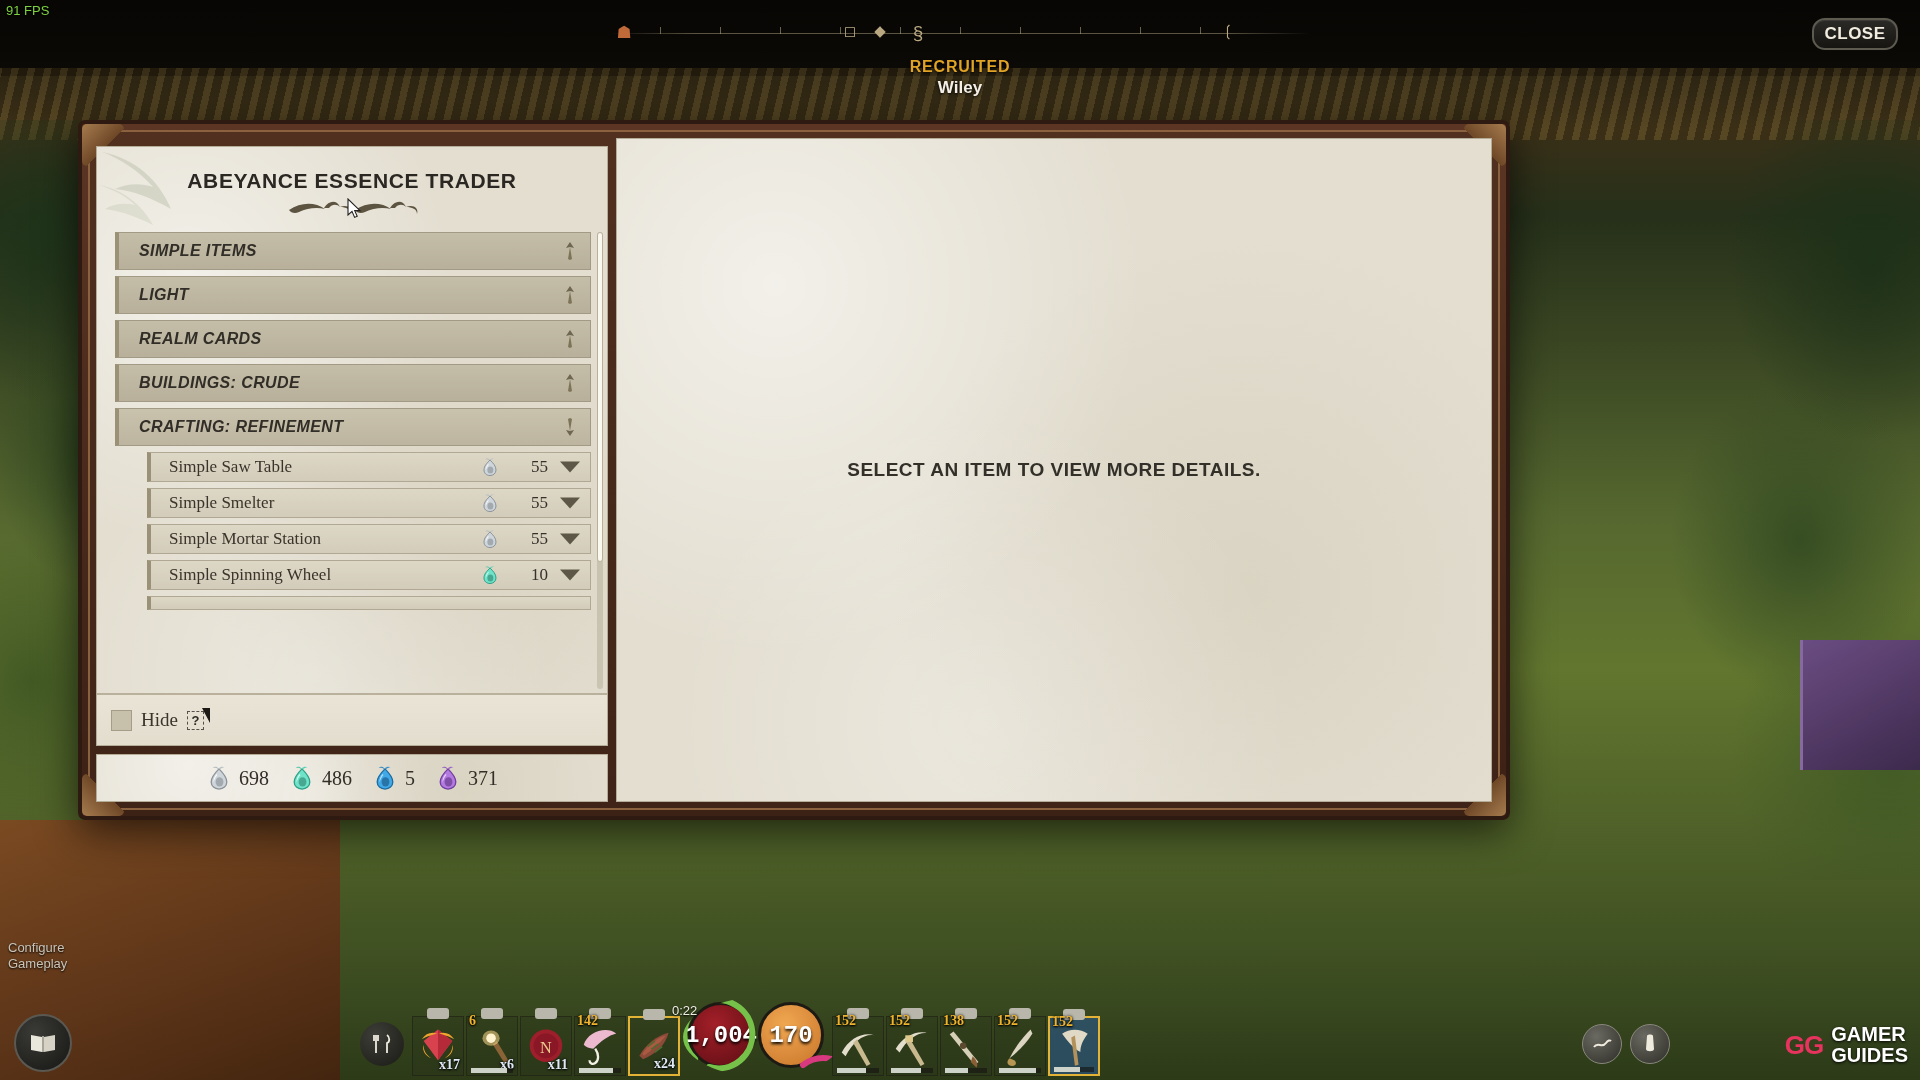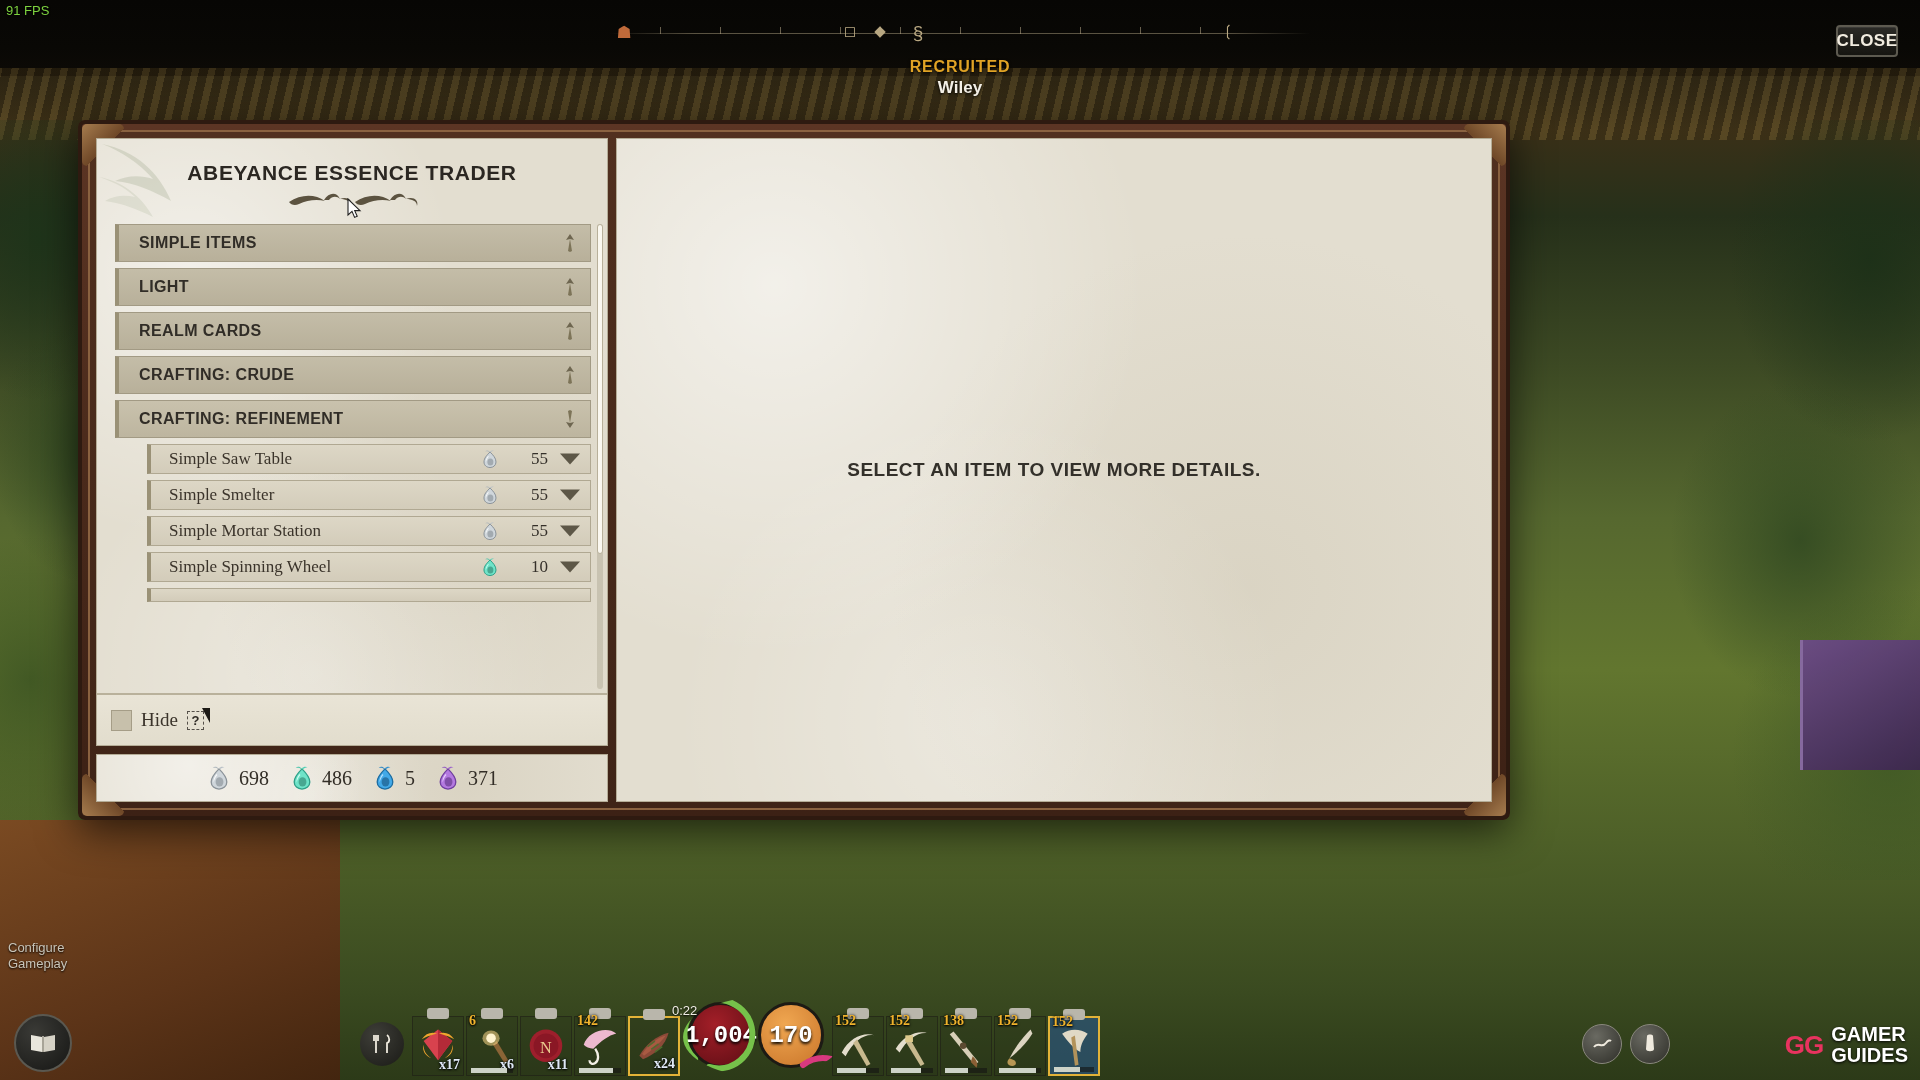--- a/index.html
+++ b/index.html
@@ -86,25 +86,25 @@
     background: rgba(185,170,138,.55);
   }
   .compass-icon {
     position: absolute; top: 0px;
     color: #b9a882; font-size: 15px;
     transform: translateX(-50%);
   }
   .compass-icon.home { color: #c06a3a; font-size: 17px; }
 
   .close-btn {
-    position: absolute; top: 25px; right: 22px;
-    width: 62px; height: 32px;
+    position: absolute; top: 18px; right: 22px;
+    width: 86px; height: 32px;
     background: linear-gradient(180deg, #2b2a26, #161511);
     border: 2px solid #5d5a50;
-    border-radius: 4px;
+    border-radius: 13px;
     color: #f2ece0;
     font-size: 17px; font-weight: bold; letter-spacing: .5px;
     display: flex; align-items: center; justify-content: center;
     font-family: "Liberation Sans", sans-serif;
     cursor: pointer;
     box-shadow: 0 0 0 1px #0b0a08, inset 0 1px 0 rgba(255,255,255,.08);
     z-index: 45;
   }
 
   .recruit-toast {
@@ -172,21 +172,21 @@
   .left-panel {
     position: relative;
     width: 512px;
     display: flex; flex-direction: column;
   }
   .left-card {
     position: relative;
     flex: 1;
     border: 1px solid #b4ac96;
     overflow: hidden;
-    display: flex; flex-direction: column;
+    display: flex; flex-direction: column; margin-top: 8px;
   }
   .leaf-deco {
     position: absolute; top: 0; left: 0; width: 130px; height: 110px;
     pointer-events: none; opacity: .35;
   }
 
   .trader-title {
     text-align: center;
     font-size: 21px; font-weight: bold;
     color: #2b2722;
@@ -210,21 +210,21 @@
   .cat-row {
     position: relative;
     height: 38px;
     background: linear-gradient(180deg, #c4bda8, #b8b09a);
     border: 1px solid #a29a84;
     border-left: 4px solid #8e8group;
     display: flex; align-items: center;
     padding: 0 10px 0 20px;
     cursor: pointer;
   }
-  .cat-row { border-left: 4px solid #9a9176; }
+  .cat-row { border-left: 4px solid #9a9176; font-style: italic; }
   .cat-row.open { background: linear-gradient(180deg, #c9c2ad, #bdb59f); }
   .cat-label {
     font-size: 16px; font-weight: bold;
     color: #312d27; letter-spacing: .4px;
   }
   .cat-arrow {
     position: absolute; right: 12px; top: 50%;
     transform: translateY(-50%);
     width: 16px; height: 20px;
   }
@@ -573,21 +573,21 @@
 
             <div class="cat-row">
               <span class="cat-label">REALM CARDS</span>
               <svg class="cat-arrow" viewBox="0 0 16 20">
                 <path d="M8 1 L12 7 L8 6 L4 7 Z" fill="#6e6650"></path>
                 <path d="M8 6 L10 18 L8 19 L6 18 Z" fill="#7d7458"></path>
               </svg>
             </div>
 
             <div class="cat-row">
-              <span class="cat-label">CRAFTING: CRUDE</span>
+              <span class="cat-label">BUILDINGS: CRUDE</span>
               <svg class="cat-arrow" viewBox="0 0 16 20">
                 <path d="M8 1 L12 7 L8 6 L4 7 Z" fill="#6e6650"></path>
                 <path d="M8 6 L10 18 L8 19 L6 18 Z" fill="#7d7458"></path>
               </svg>
             </div>
 
             <div class="cat-row open">
               <span class="cat-label">CRAFTING: REFINEMENT</span>
               <svg class="cat-arrow" viewBox="0 0 16 20">
                 <path d="M8 19 L12 13 L8 14 L4 13 Z" fill="#6e6650"></path>

